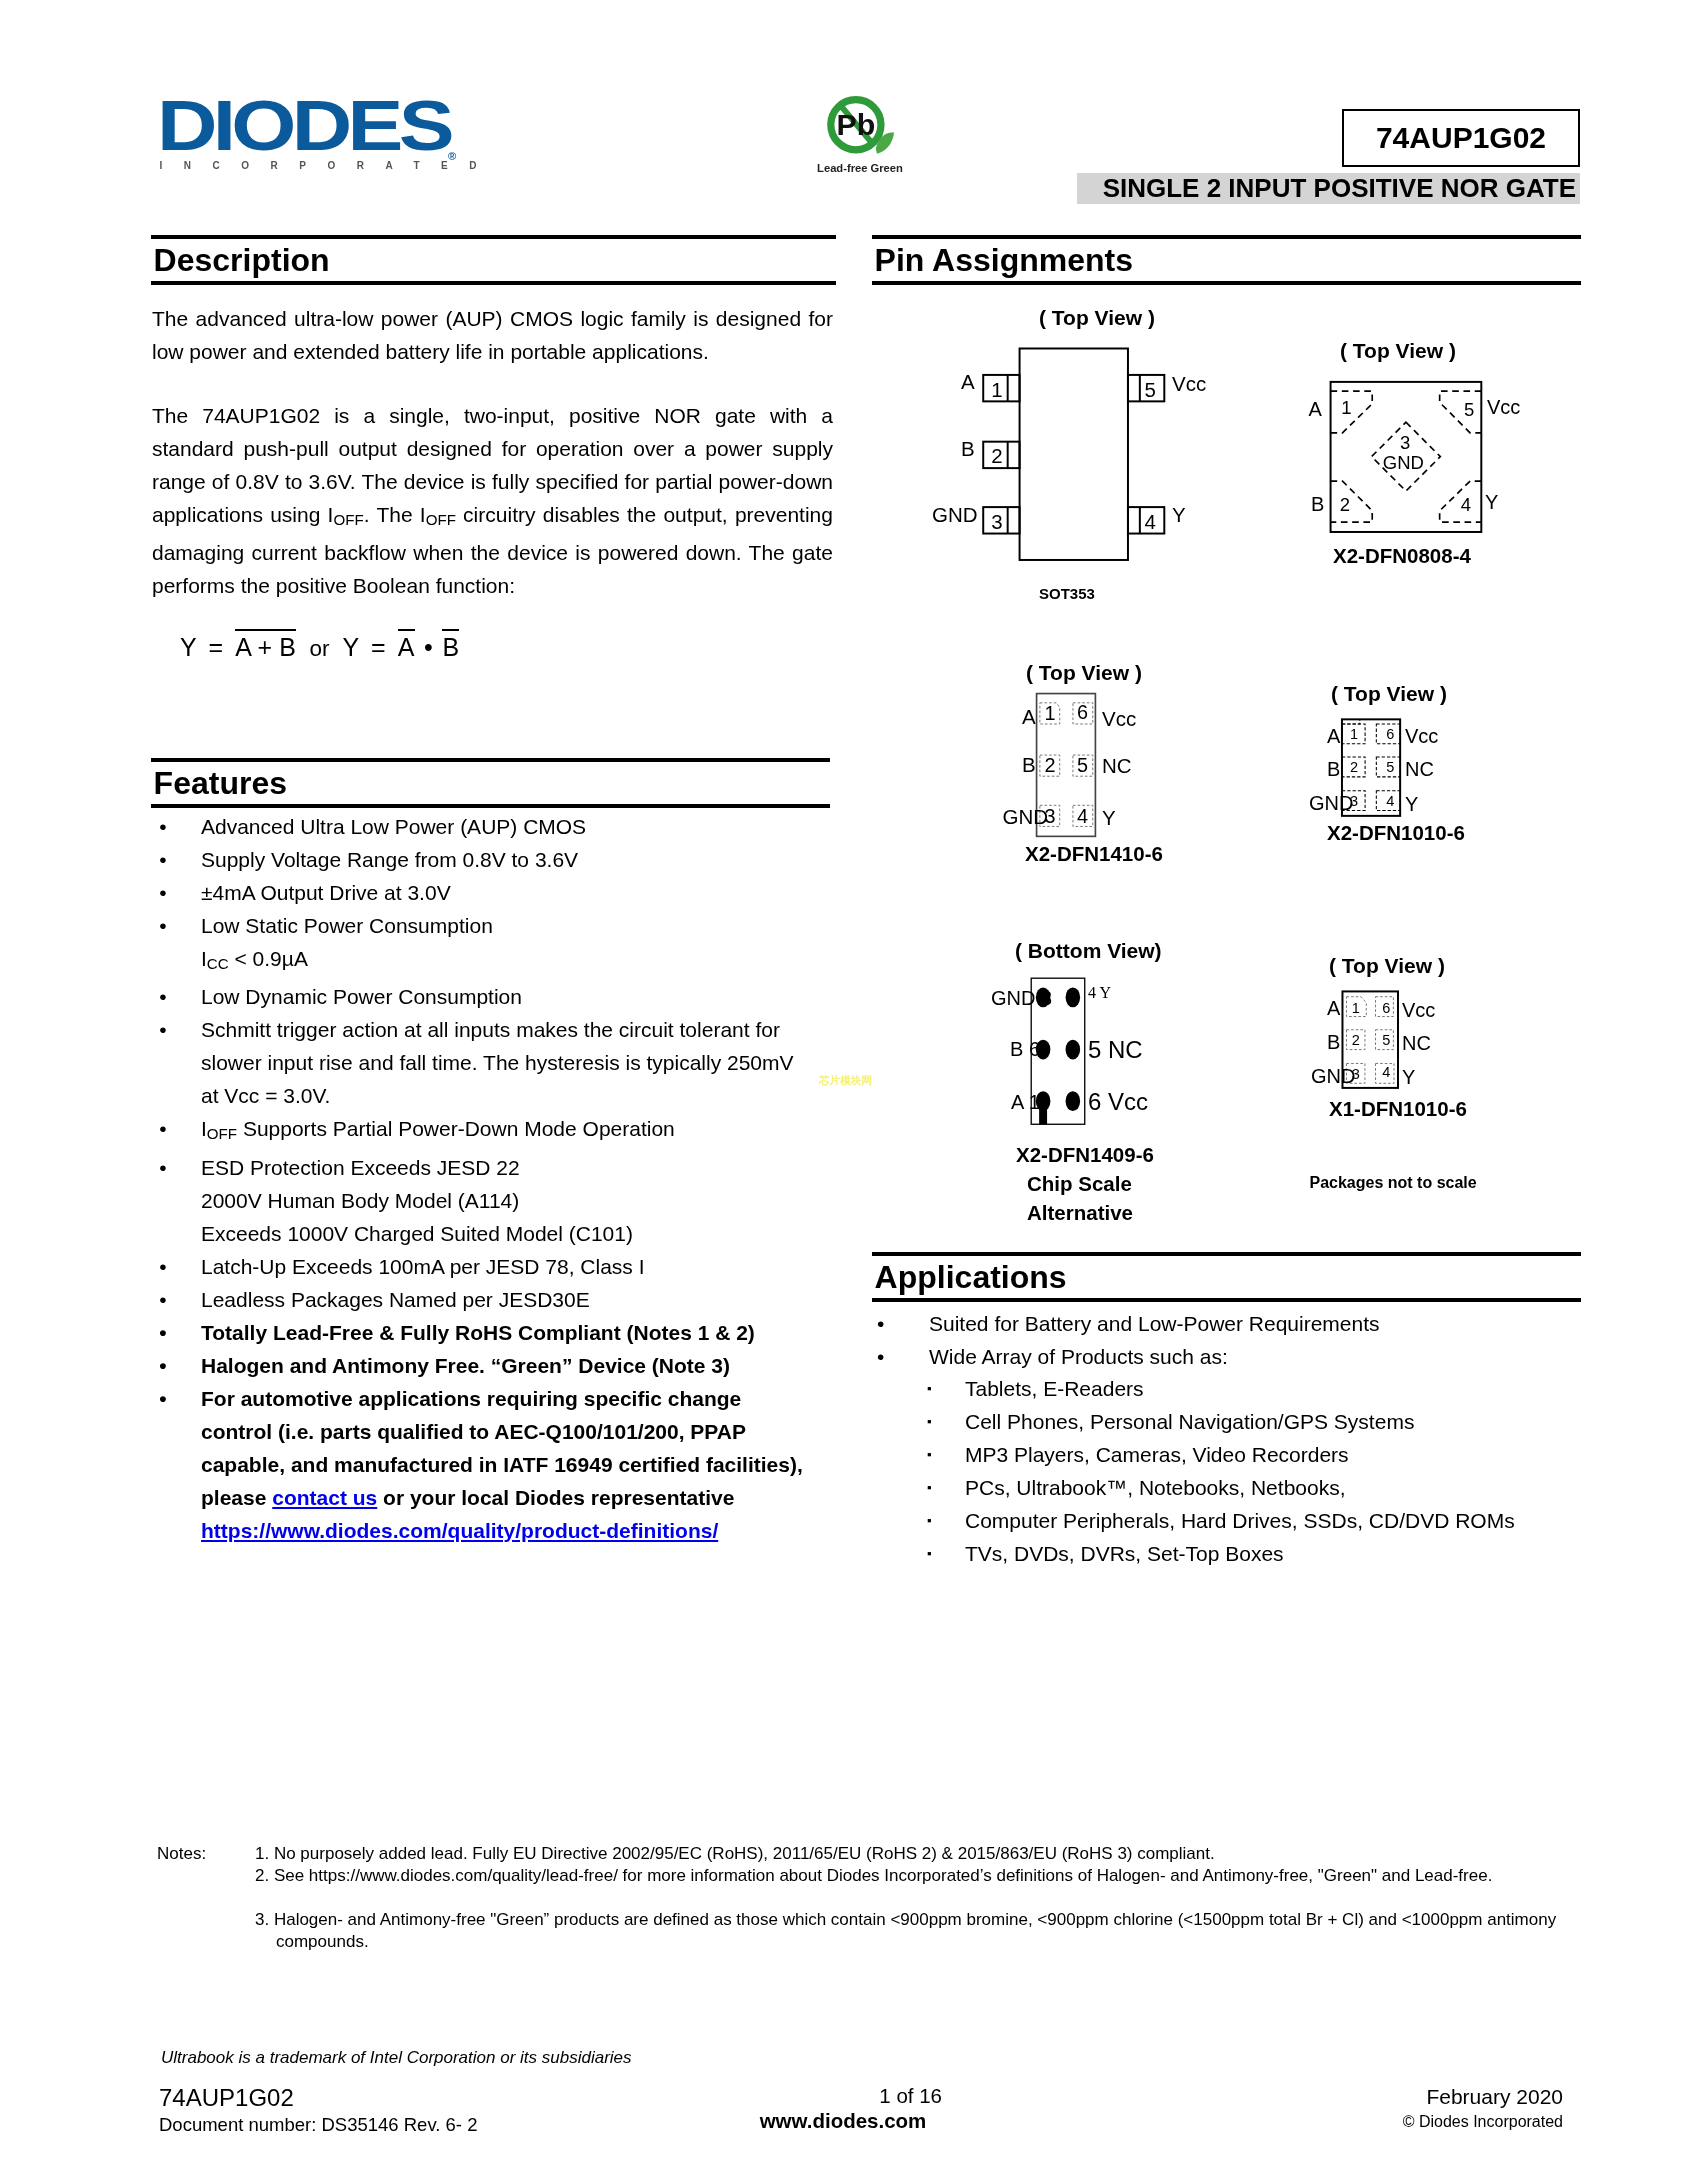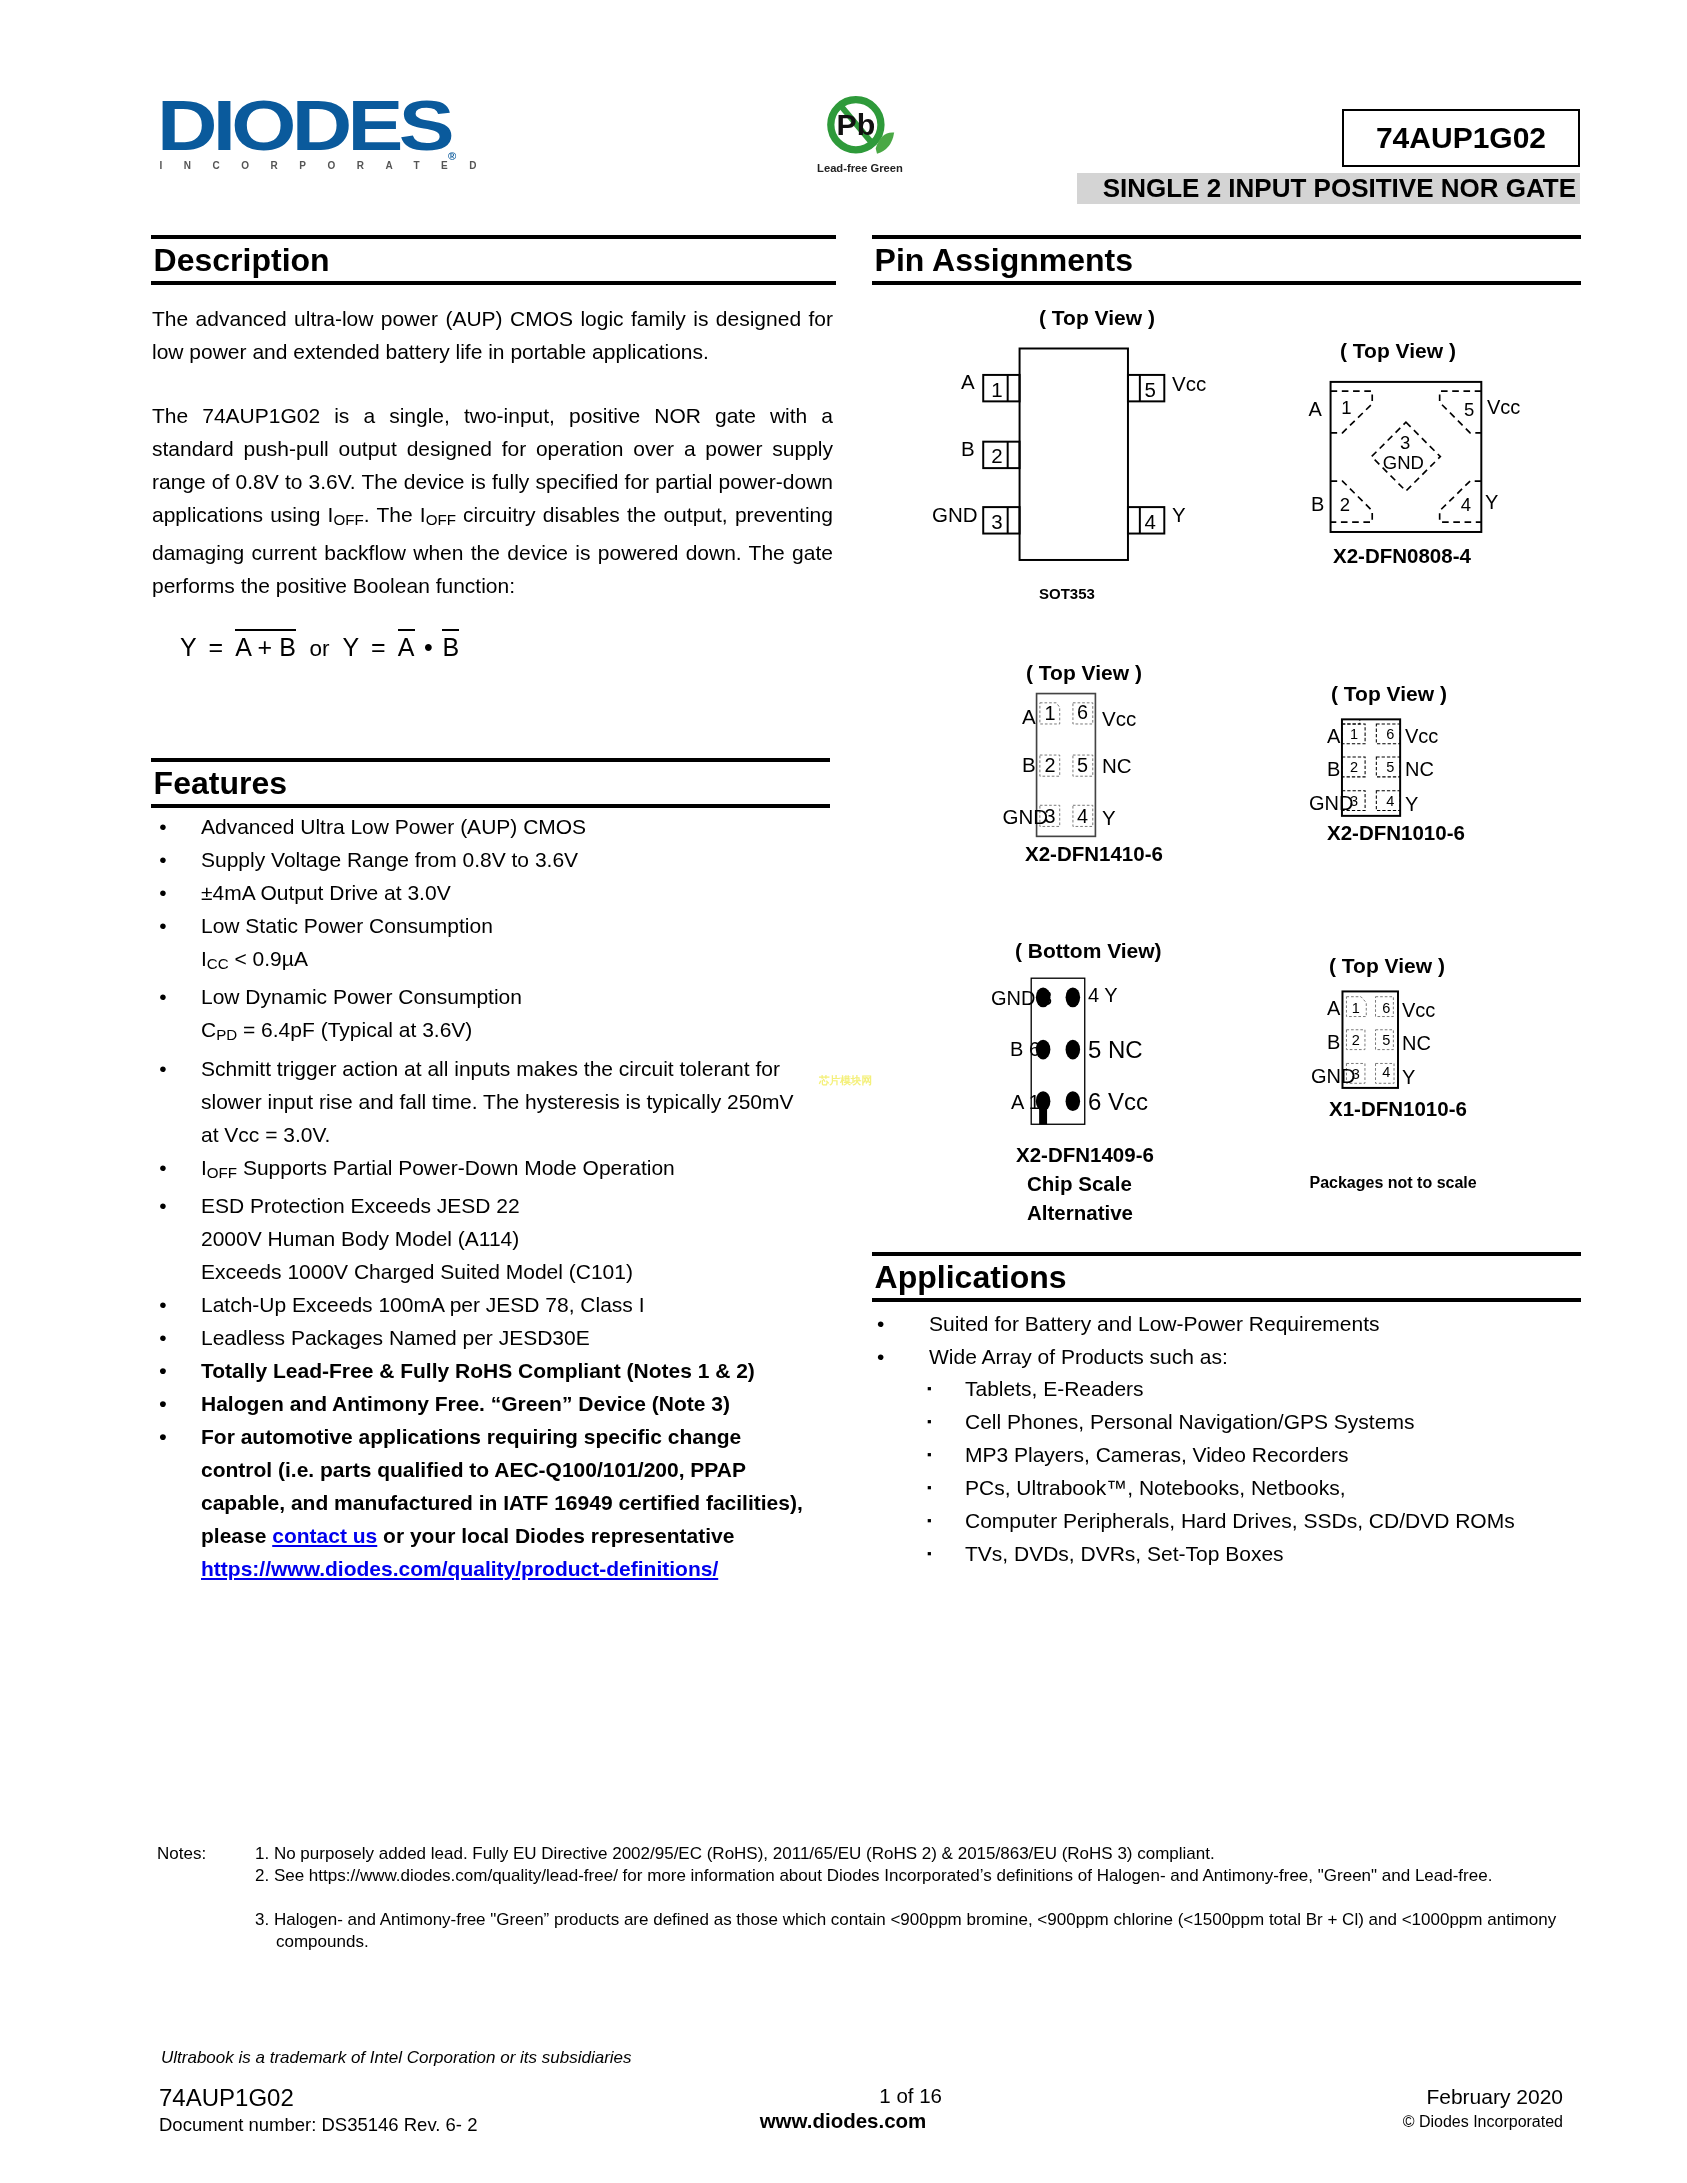--- a/index.html
+++ b/index.html
@@ -85,21 +85,20 @@
 
 <div class="abs sec-head" style="left:151px; top:758px; width:679px;">Features</div>
 
 <ul class="abs feat" style="left:146px; top:810px; width:701px;">
   <li><span class="bullet">•</span><span>Advanced Ultra Low Power (AUP) CMOS</span></li>
   <li><span class="bullet">•</span><span>Supply Voltage Range from 0.8V  to 3.6V</span></li>
   <li><span class="bullet">•</span><span>±4mA Output Drive at  3.0V</span></li>
   <li><span class="bullet">•</span><span>Low Static Power Consumption</span></li>
   <li><span>I</span><span class="sub">CC</span><span> &lt; 0.9µA</span></li>
   <li><span class="bullet">•</span><span>Low Dynamic Power Consumption</span></li>
-  <li><span>C</span><span class="sub">PD</span><span> = 6.4pF (Typical at 3.6V)</span></li>
   <li style="width:668px;"><span class="bullet">•</span><span>Schmitt trigger action at all inputs makes the circuit tolerant for slower input rise and fall time. The hysteresis is typically 250mV at Vcc = 3.0V.</span></li>
   <li><span class="bullet">•</span><span>I</span><span class="sub">OFF</span><span> Supports Partial Power-Down Mode Operation</span></li>
   <li><span class="bullet">•</span><span>ESD Protection Exceeds JESD 22</span></li>
   <li><span>2000V Human Body Model (A114)</span></li>
   <li><span>Exceeds 1000V Charged Suited Model (C101)</span></li>
   <li><span class="bullet">•</span><span>Latch-Up Exceeds 100mA per JESD 78, Class I</span></li>
   <li><span class="bullet">•</span><span>Leadless Packages Named per JESD30E</span></li>
   <li class="bold"><span class="bullet">•</span><span>Totally Lead-Free &amp; Fully RoHS Compliant (Notes 1 &amp; 2)</span></li>
   <li class="bold"><span class="bullet">•</span><span>Halogen and Antimony Free. “Green” Device (Note 3)</span></li>
   <li class="bold" style="width:662px;"><span class="bullet">•</span><span>For automotive applications requiring specific change control (i.e. parts qualified to AEC-Q100/101/200, PPAP capable, and manufactured in IATF 16949 certified facilities), please </span><a class="link">contact us</a><span> or your local Diodes representative</span><br><a class="link">https://www.diodes.com/quality/product-definitions/</a></li>
@@ -237,21 +236,21 @@
       <ellipse cx="97" cy="187" rx="11" ry="15"></ellipse>
         <ellipse cx="142" cy="187" rx="11" ry="15"></ellipse>
       <ellipse cx="97" cy="265" rx="11" ry="15"></ellipse>
         <ellipse cx="142" cy="265" rx="11" ry="15"></ellipse>
       <rect x="91" y="272" width="12" height="28"></rect>
     </g>
   </svg>
   <div class="abs" style="left:12px; top:61px; font-size:20px;">GND 3</div>
   <div class="abs" style="left:31px; top:112px; font-size:20px;">B 6</div>
   <div class="abs" style="left:32px; top:165px; font-size:20px;">A 1</div>
-  <div class="abs" style="left:109px; top:58px; font-size:20px;">4 Y</div>
+  <div class="abs" style="left:109px; top:58px; font-size:16px;font-family:Liberation Serif, serif;">4 Y</div>
   <div class="abs" style="left:109px; top:110px; font-size:24px;">5 NC</div>
   <div class="abs" style="left:109px; top:162px; font-size:24px;">6 Vcc</div>
   <div class="abs" style="left:37px; top:217px; font-size:20.5px; font-weight:700;">X2-DFN1409-6</div>
   <div class="abs" style="left:48px; top:246px; font-size:20.5px; font-weight:700;">Chip Scale</div>
   <div class="abs" style="left:48px; top:275px; font-size:20.5px; font-weight:700;">Alternative</div>
 </div>
 
 <div class="abs" style="left:1283px; top:926px; width:304px; height:304px;">
   <div class="abs" style="left:46px; top:28px; font-size:21px; font-weight:700;">( Top View )</div>
   <svg class="abs" style="left:0; top:0;" width="304" height="304" viewBox="0 0 460 460">

